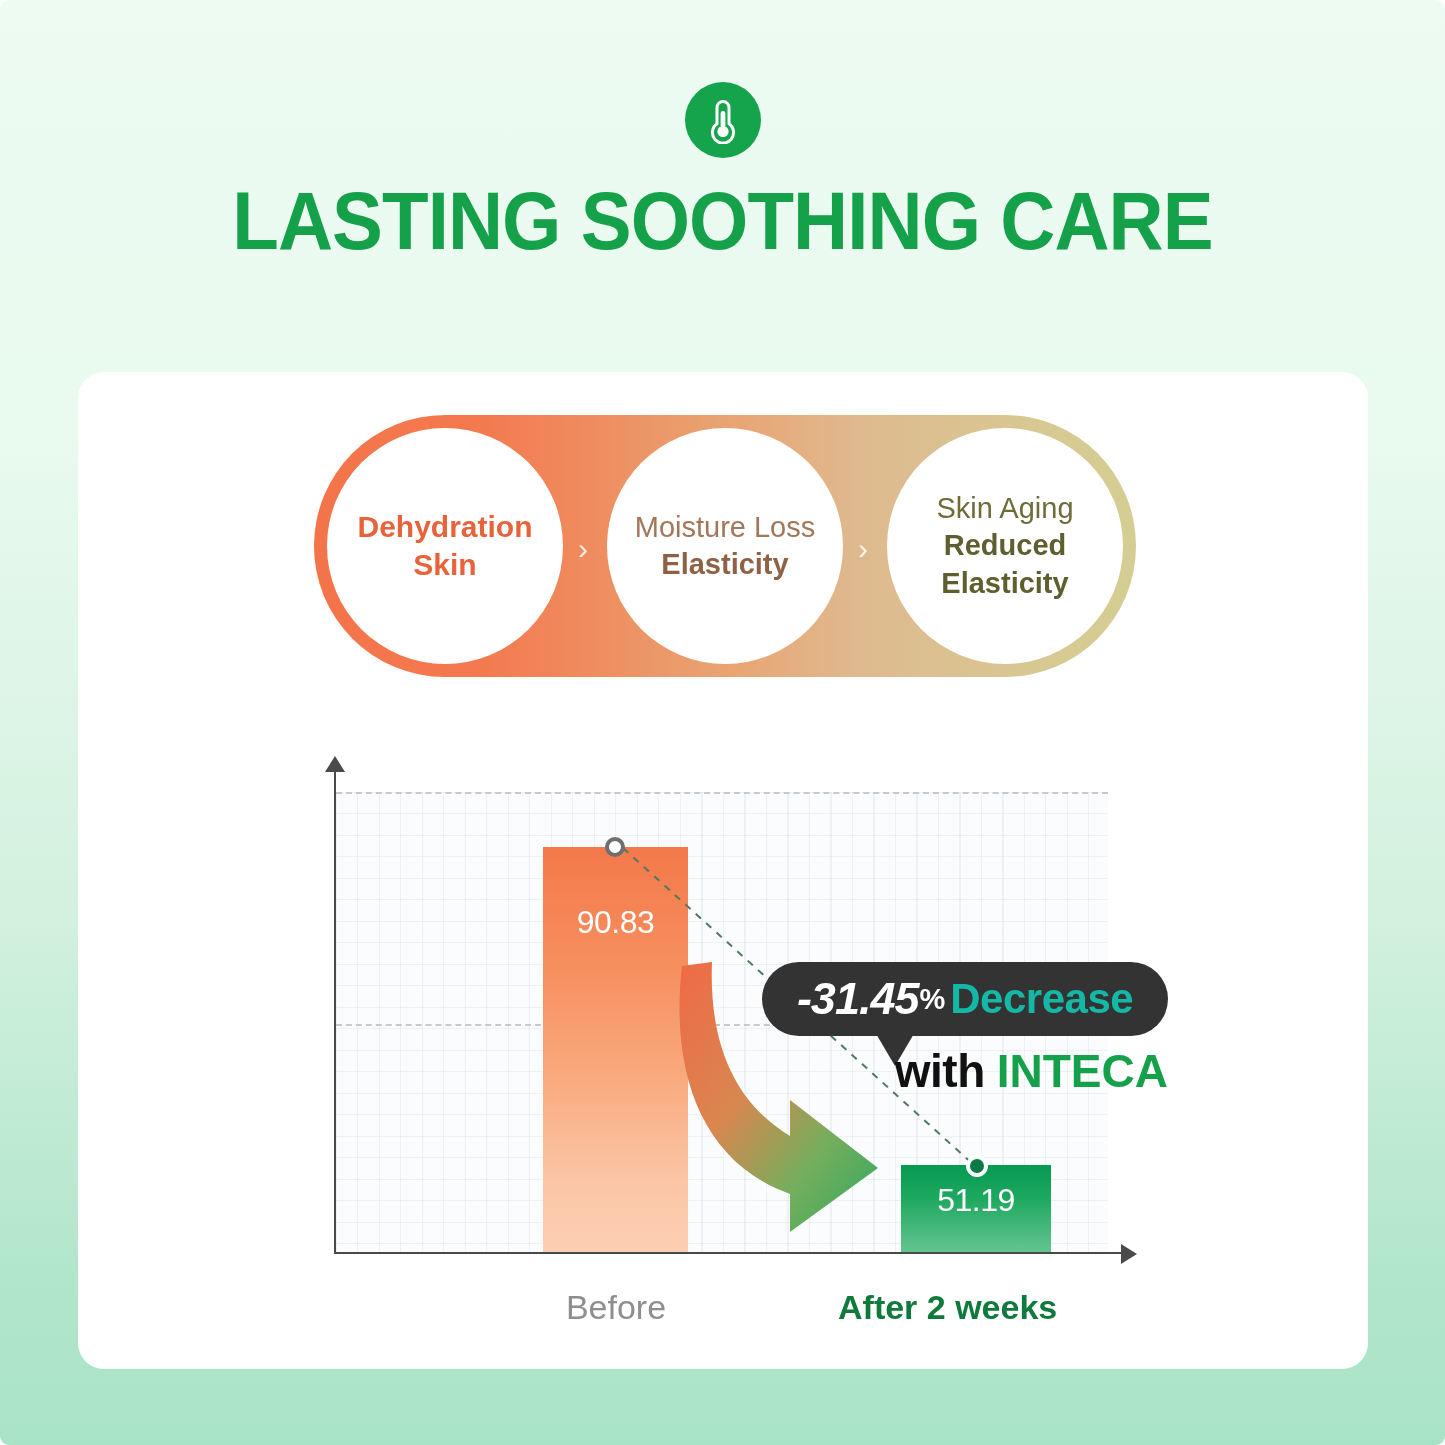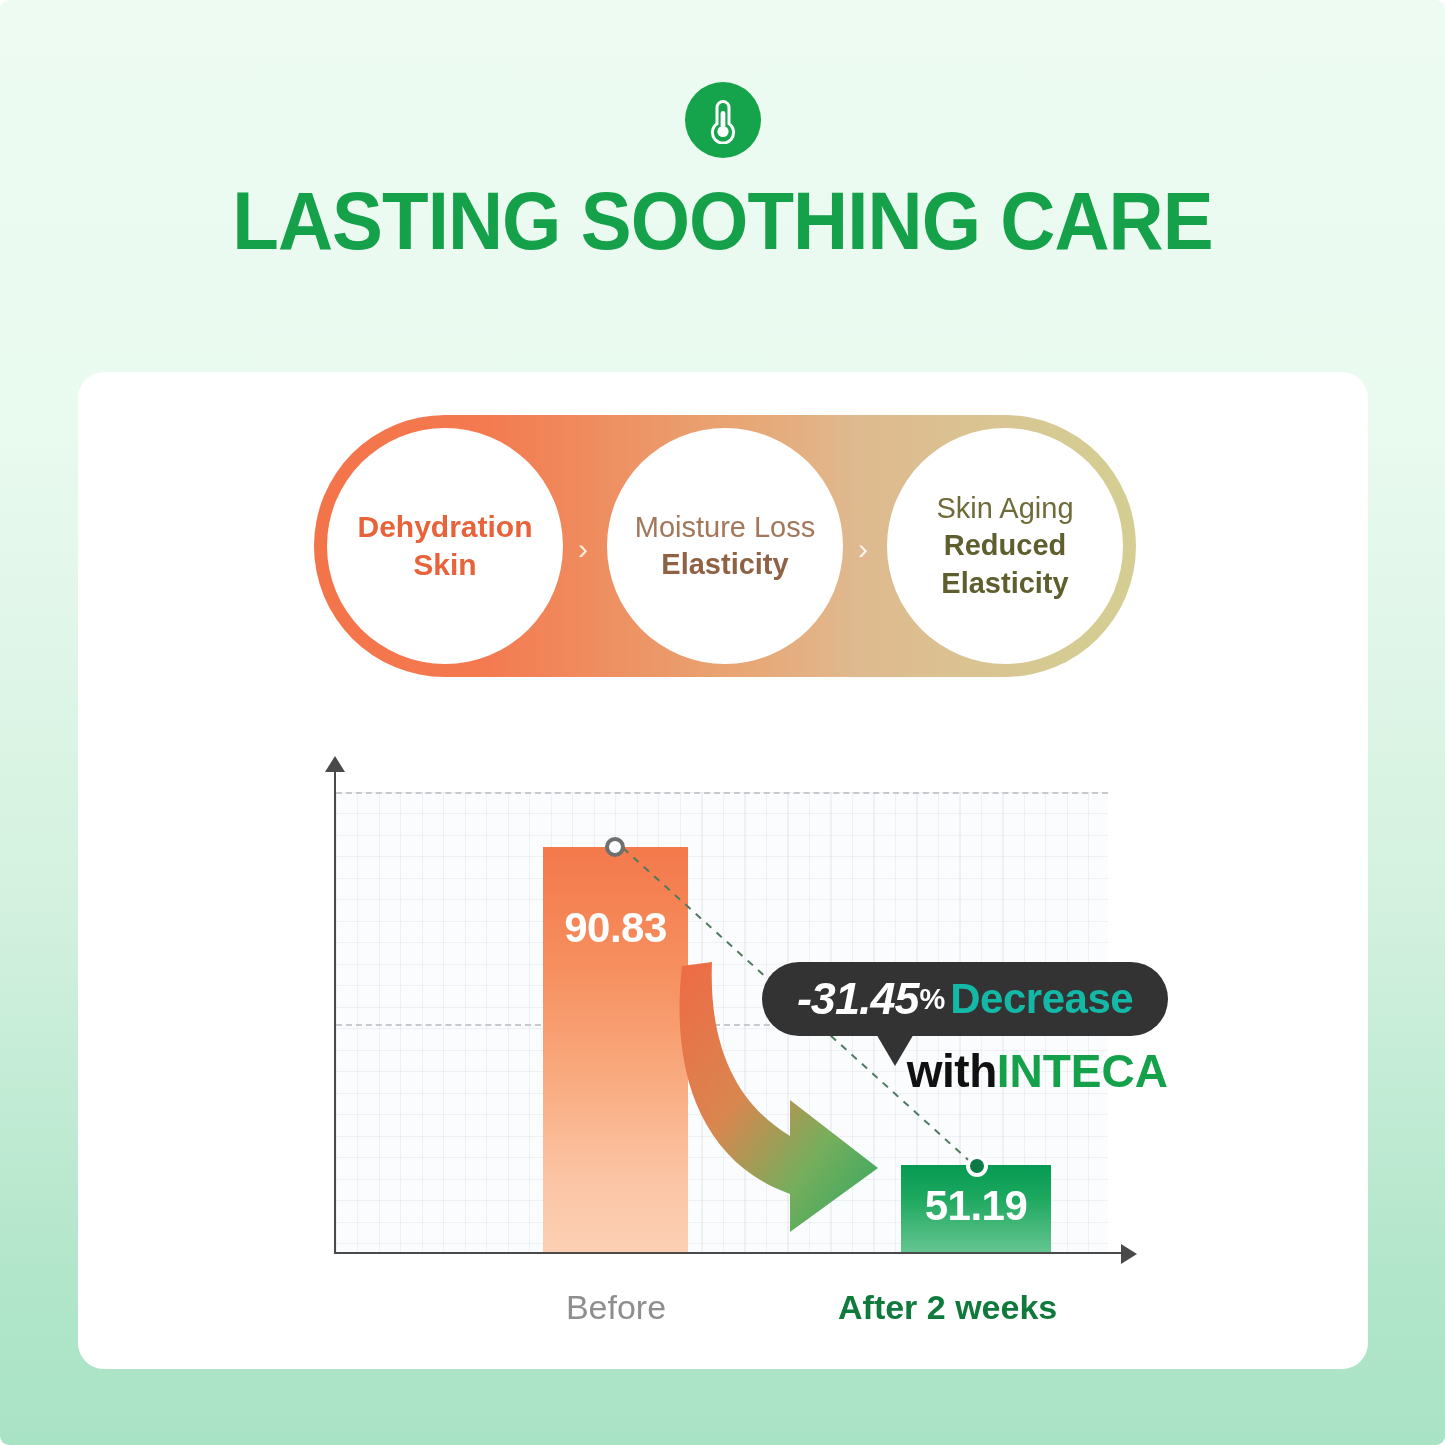--- a/index.html
+++ b/index.html
@@ -201,22 +201,22 @@
     background: linear-gradient(to bottom, #f4794b 0%, #f68f5f 30%, #f9ab80 58%, #fbc5a5 82%, #fccfb4 100%);
   }
   .bar-after {
     left: 823px;
     top: 395px;
     width: 150px;
     height: 87px;
     background: linear-gradient(to bottom, #069a52 0%, #1da85f 38%, #45b87a 72%, #63c590 100%);
   }
   .bar-value {
-    font-size: 42px;
-    font-weight: bold;
+    font-size: 32px;
+    font-weight: normal;
     color: #ffffff;
     letter-spacing: -0.5px;
   }
   .bv-before { margin-top: 57px; }
   .bv-after { margin-top: 17px; }
 
   .dot {
     position: absolute;
     border-radius: 50%;
     box-sizing: border-box;
@@ -270,21 +270,21 @@
 
   .with-brand {
     position: absolute;
     left: 684px;
     top: 274px;
     width: 406px;
     text-align: right;
     white-space: nowrap;
   }
   .wb-with { color:#111111; font-size: 46px; font-weight: bold; letter-spacing:-0.5px;}
-  .wb-brand { color:#15a04a; font-size: 46px; font-weight: bold; letter-spacing:0px;  text-align: center;}
+  .wb-brand { color:#15a04a; font-size: 46px; font-weight: bold; letter-spacing:0px; margin-left: 12px; text-align: center;}
 
   
   .xlabel { position: absolute; font-size: 34px; white-space: nowrap; margin-top: 16px; }
   .xl-before { left: 418px; top: 502px; width: 240px; text-align:center; color:#8e8e8e; font-weight: normal; }
   .xl-after { left: 760px; top: 502px; width: 276px; text-align:left; color:#0f7a3c; font-weight: bold; }
 </style>
 </head>
 <body>
 
 <div class="page">

